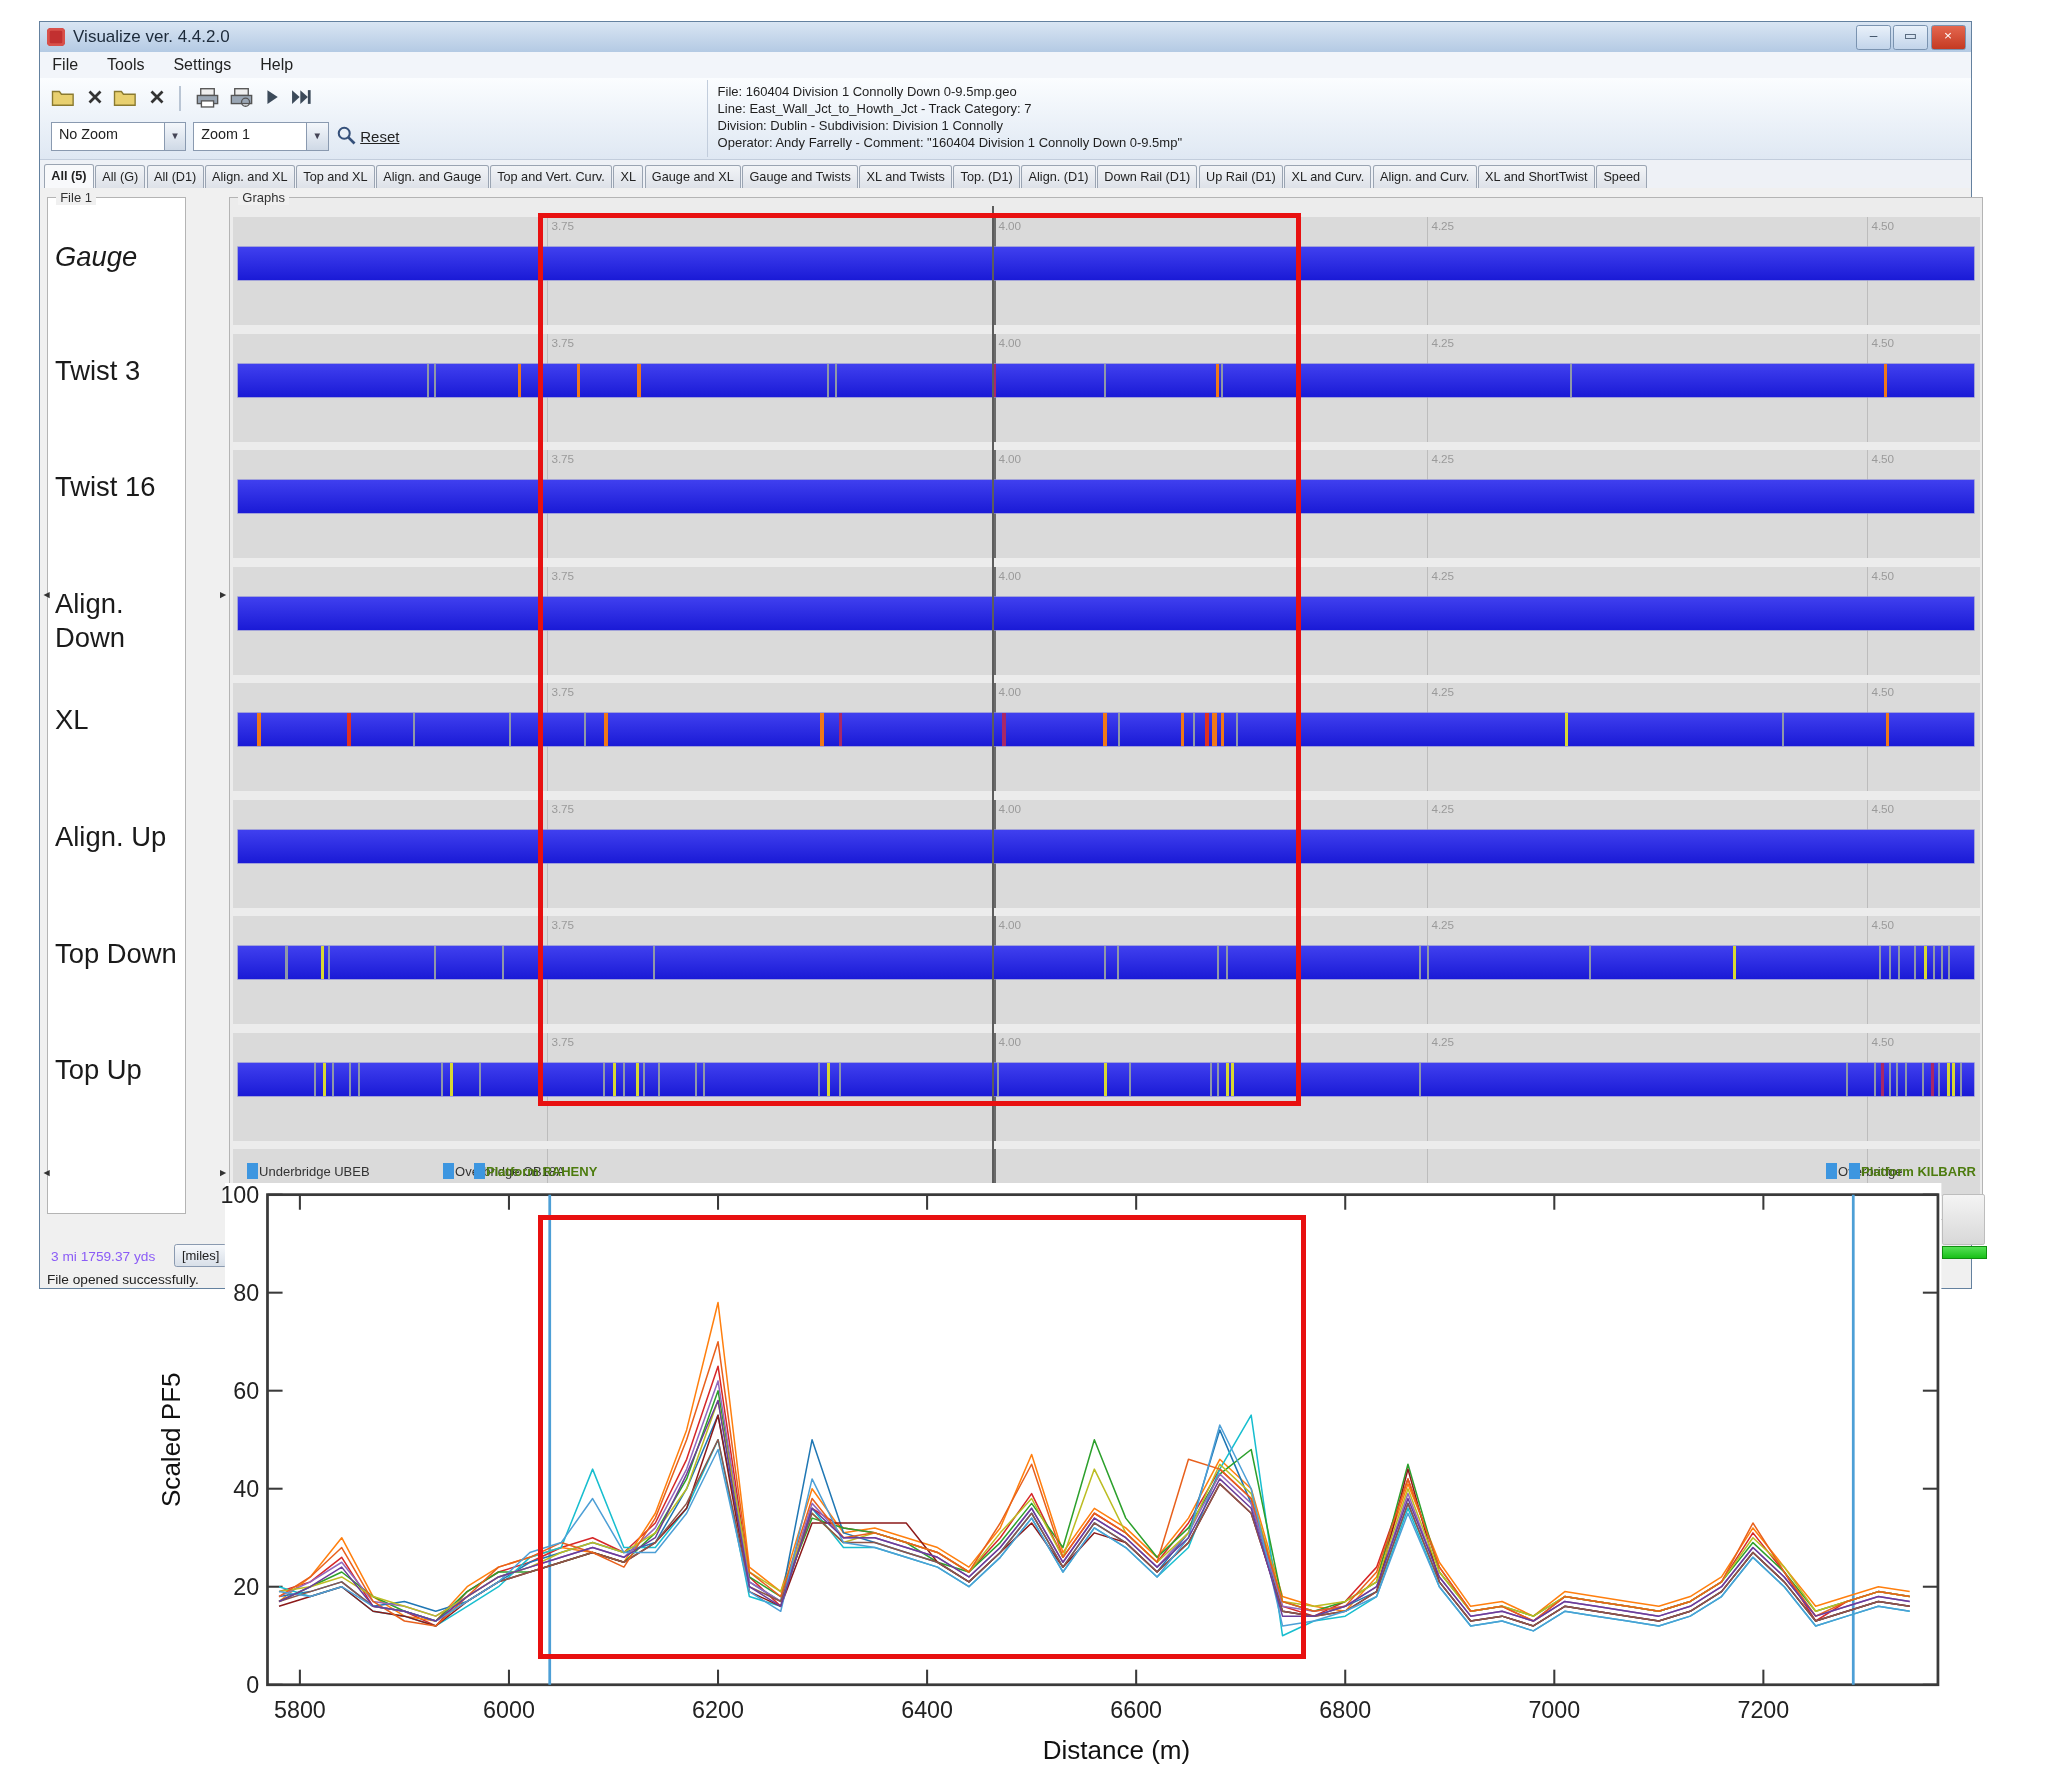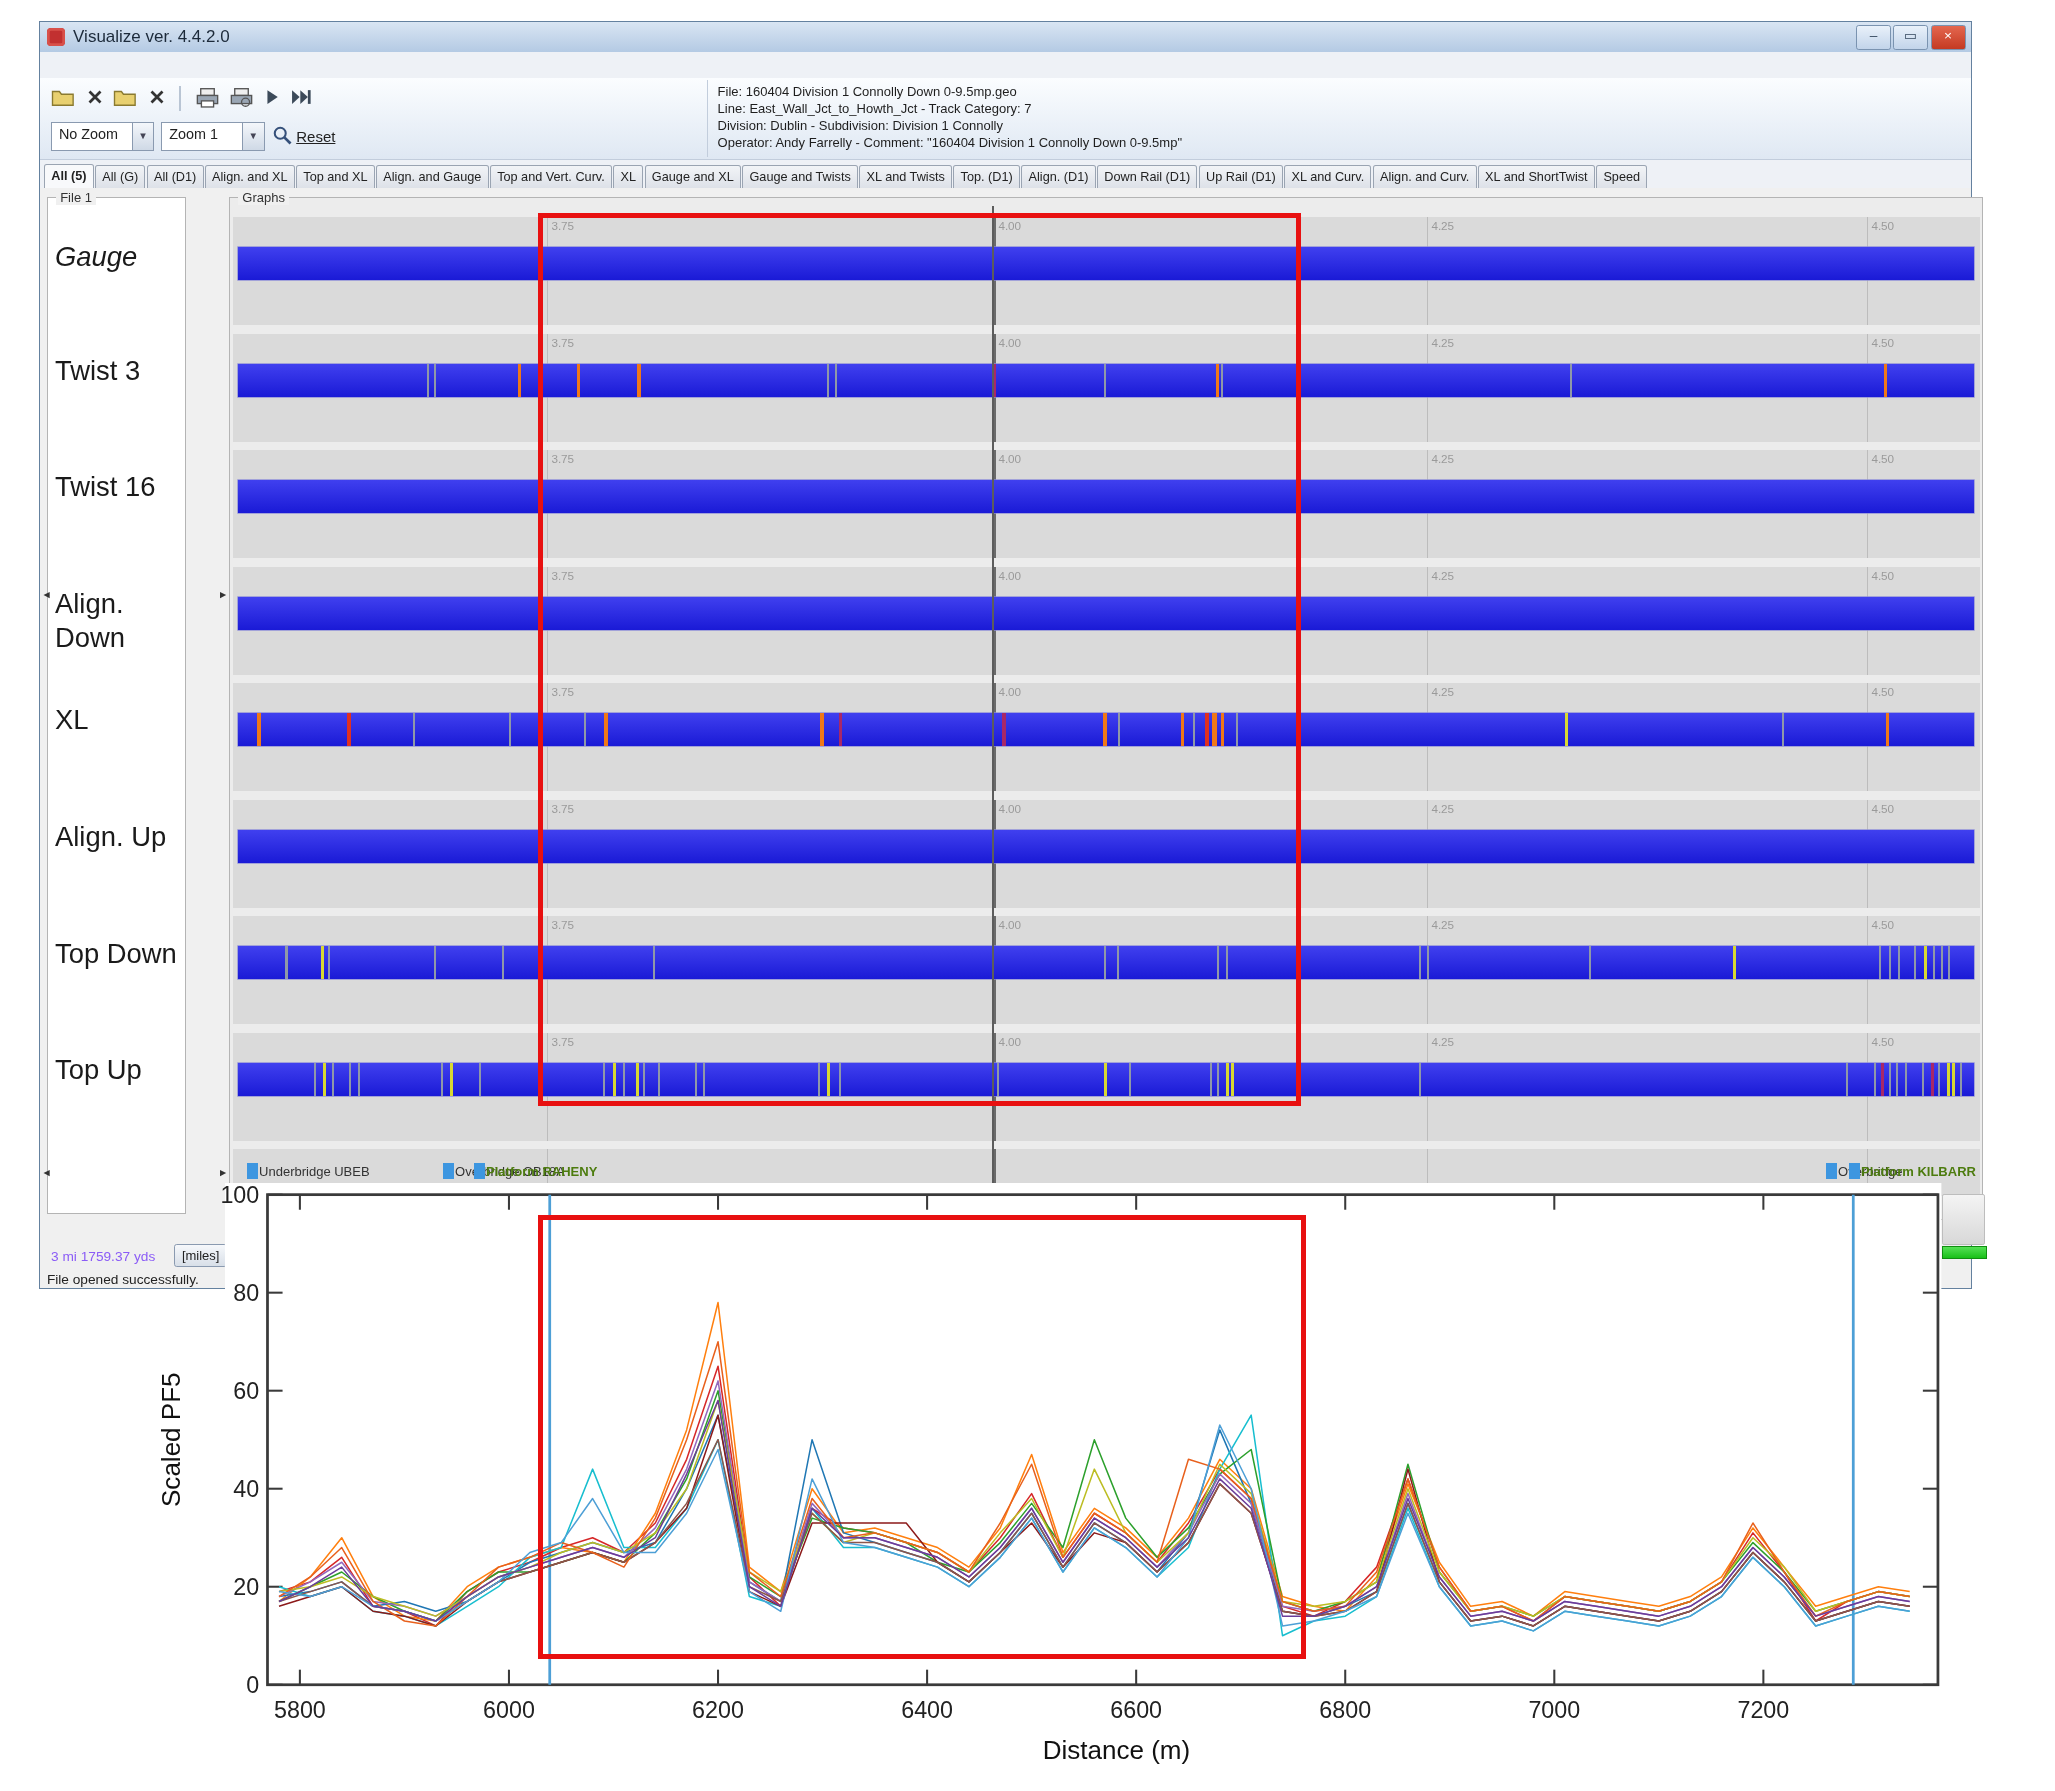--- a/index.html
+++ b/index.html
@@ -16,21 +16,21 @@
   .win-btn{position:absolute;top:3.4px;width:33px;height:22.6px;border:0.7px solid #7a93b0;border-radius:2.7px;
            background:linear-gradient(#e9f1fa,#c2d4ea);text-align:center;line-height:20.6px;font-size:13.7px;color:#33465c;}
   #btn-close{background:linear-gradient(#e4674f,#c43a22);color:#fff;}
   #menubar{left:0;top:30px;right:0;height:26px;background:#f2f5fa;border-bottom:0.7px solid #d3dbe6;
            display:flex;align-items:center;gap:29px;padding-left:12.3px;font-size:16px;color:#222;}
   #toolbar-zone{left:0;top:56px;right:0;height:81px;background:linear-gradient(#fbfdff,#dfe8f3);
                 border-bottom:0.7px solid #c2cddc;}
   #icon-row{position:absolute;left:11px;top:5.5px;display:flex;align-items:center;gap:9.6px;height:30px;}
   .tool-sep{width:1.4px;height:25px;background:#b9c5d4;margin:0 4.1px;}
   #zoom-row{position:absolute;left:11px;top:43px;display:flex;align-items:center;gap:6.9px;height:32px;}
-  .combo{display:flex;align-items:stretch;height:27.4px;border:0.7px solid #8a9ab0;background:#fff;}
+  .combo{display:flex;align-items:stretch;height:27.4px;border:0.7px solid #8a9ab0;background:#fff;gap:32px;}
   .combo .val{padding:3.4px 6.9px;font-size:14.4px;min-width:66px;}
   .combo .drop{width:20.6px;background:linear-gradient(#f4f7fb,#cfd9e6);border-left:0.7px solid #8a9ab0;
                text-align:center;line-height:26px;font-size:9.6px;color:#445;}
   #reset-ctl{display:flex;align-items:center;gap:4.1px;font-size:15px;color:#222;}
   #reset-ctl span.lbl{text-decoration:underline;}
   #file-info{position:absolute;left:667px;top:2.7px;width:641px;height:74px;border-left:0.7px solid #c2cddc;
              padding:2.7px 0 0 9.6px;font-size:13px;line-height:17px;color:#1e1e1e;}
   
   #tabstrip{left:4.1px;top:140px;right:2.7px;height:26px;display:flex;align-items:flex-end;gap:1.4px;
             border-bottom:0.7px solid #9aa4b2;background:transparent;}
@@ -76,20 +76,26 @@
 <div class="abs" id="app-window">
 
   <div class="abs" id="titlebar">
     <span id="app-icon"></span>
     <span>Visualize ver. 4.4.2.0</span>
   </div>
   <div class="win-btn" id="btn-min" style="right:80px;">–</div>
   <div class="win-btn" id="btn-max" style="right:43px;">▭</div>
   <div class="win-btn" id="btn-close" style="right:5.5px;">×</div>
 
+  <div class="abs" id="menubar">
+      <span>File</span>
+      <span>Tools</span>
+      <span>Settings</span>
+      <span>Help</span>
+    </div>
 
   <div class="abs" id="toolbar-zone">
     <div id="icon-row">
       <span><svg width="25" height="22" viewBox="0 0 36 32">
             <path d="M2 8 L12 8 L15 12 L32 12 L32 28 L2 28 Z" fill="#e8d070" stroke="#8a7a30" stroke-width="2"></path>
           </svg></span>
       <span><svg width="18" height="22" viewBox="0 0 26 32">
             <path d="M5 8 L21 24 M21 8 L5 24" stroke="#333" stroke-width="4"></path>
           </svg></span>
       <span><svg width="25" height="22" viewBox="0 0 36 32">

